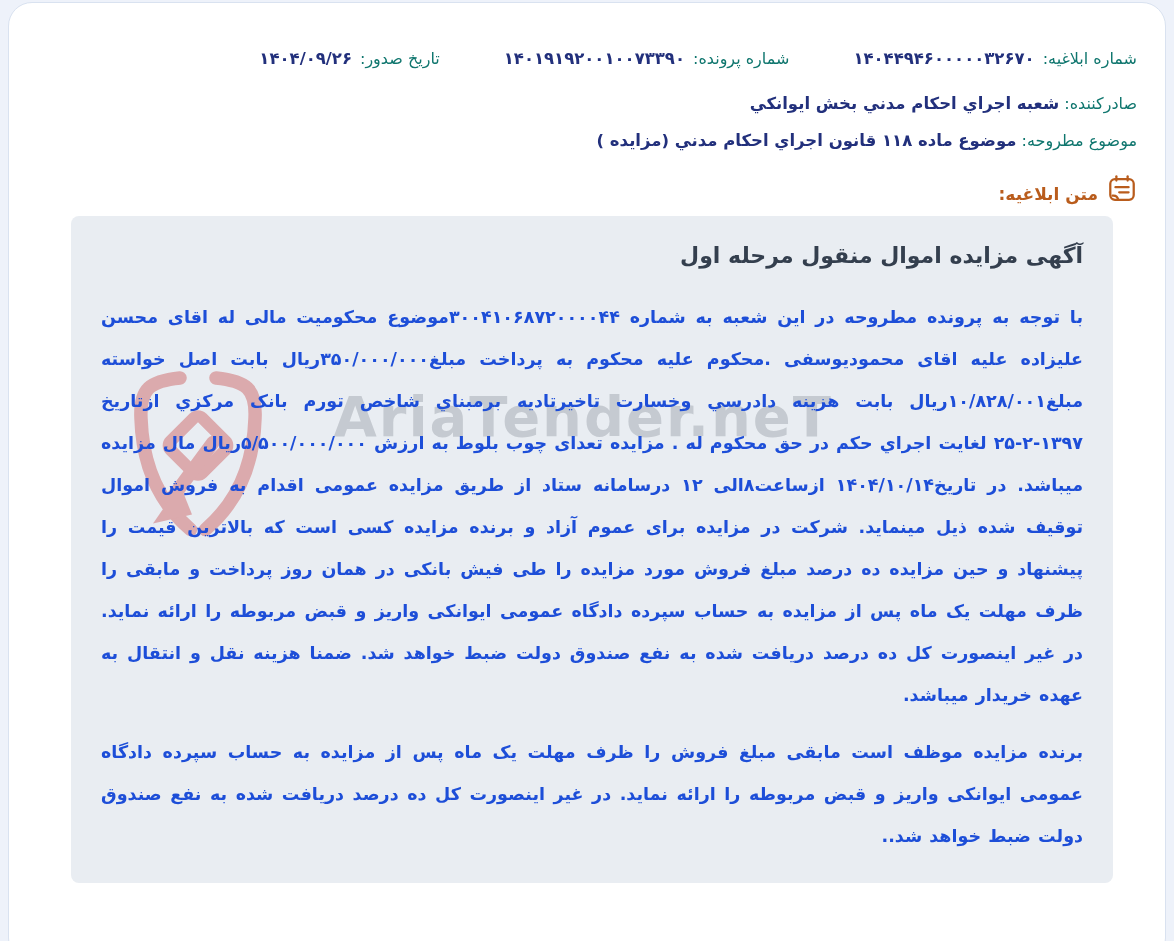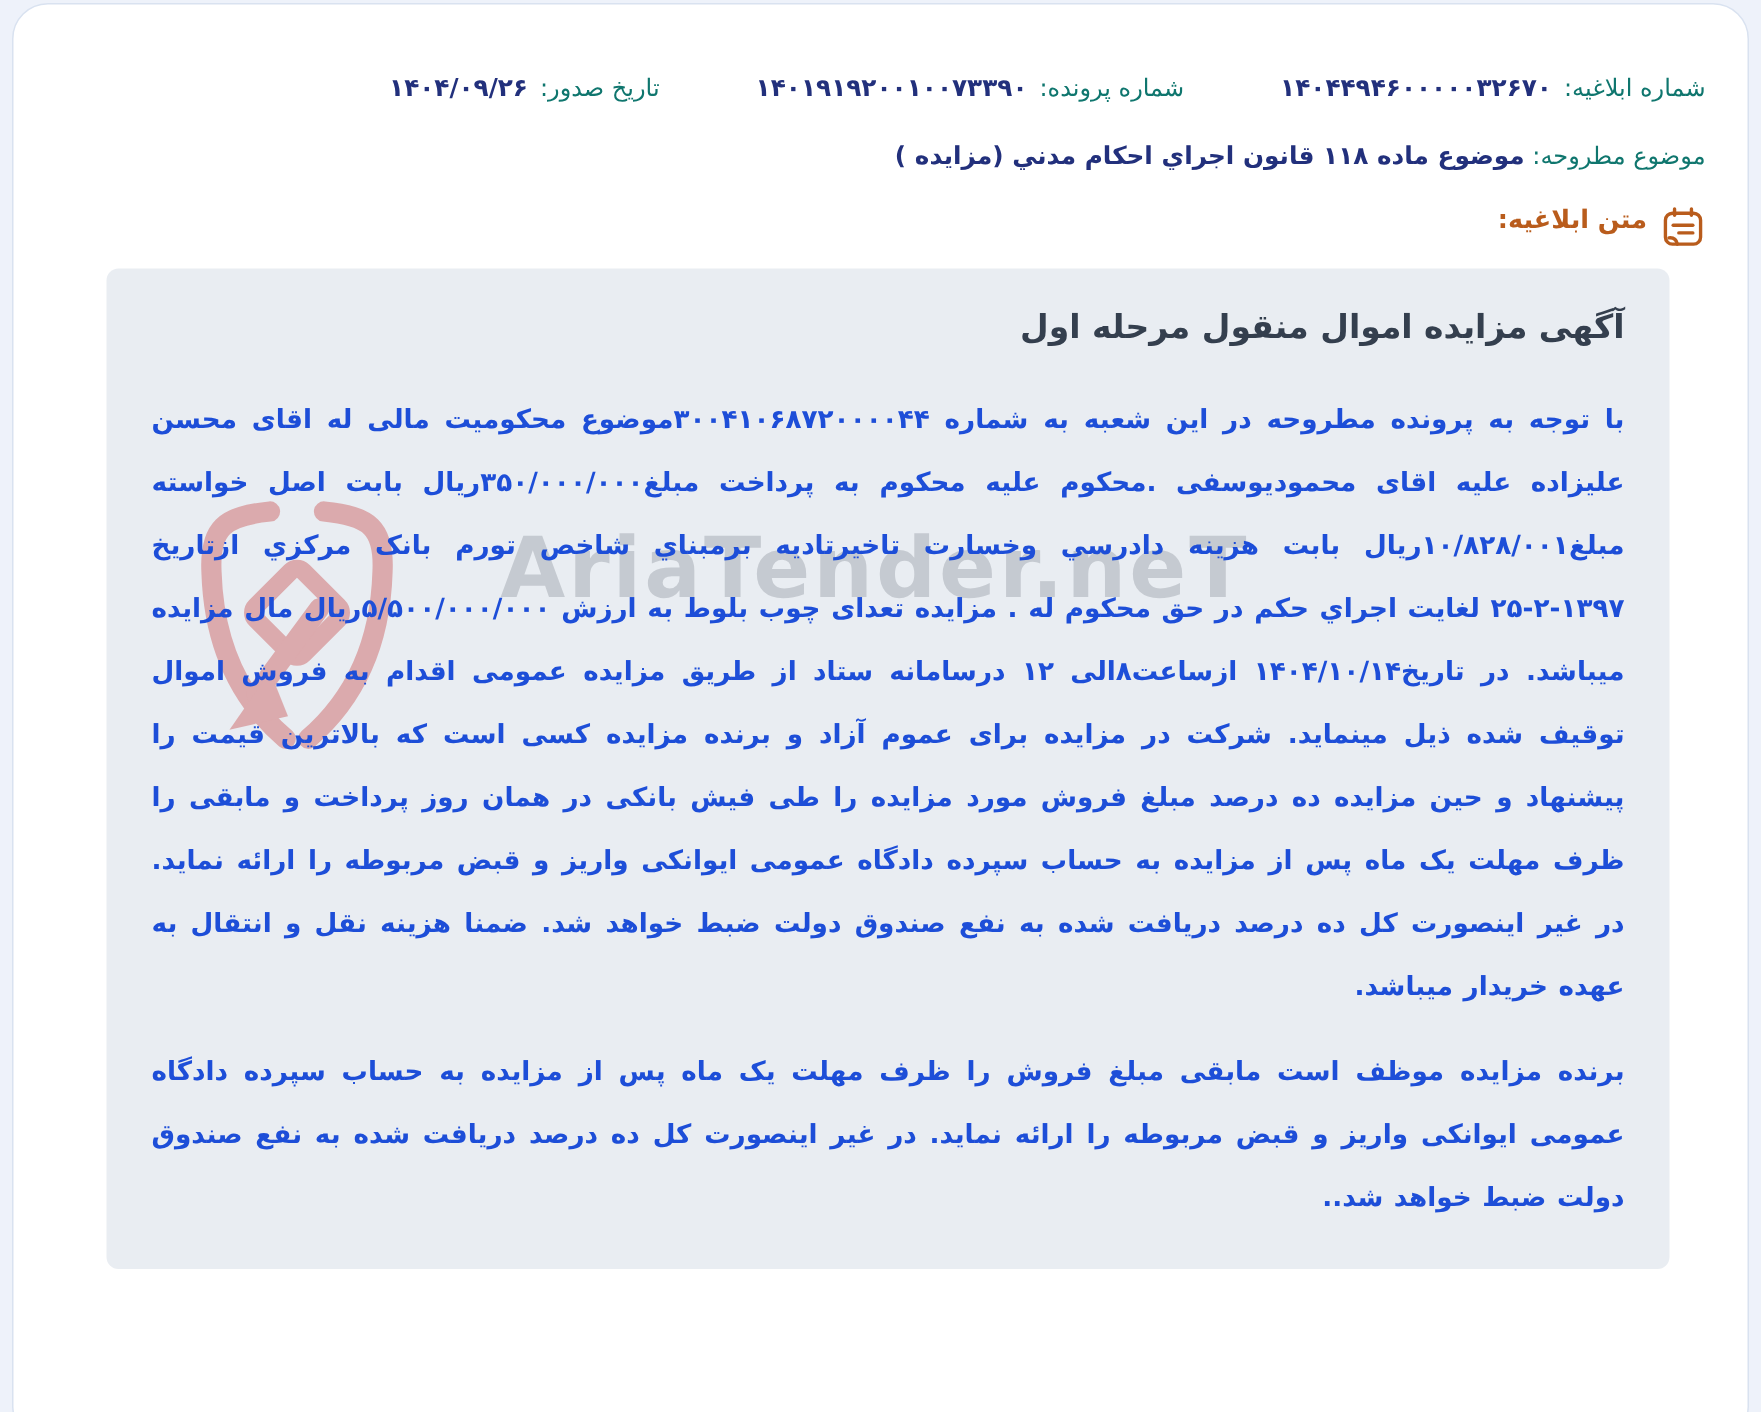--- a/index.html
+++ b/index.html
@@ -19,21 +19,21 @@
   .fields-row {
     display: flex; flex-direction: row; gap: 64px;
     align-items: baseline; margin-bottom: 26px;
   }
   .field { display: flex; gap: 8px; align-items: baseline; white-space: nowrap; }
   .field-label { color: #0f766e; font-size: 16px; }
   .field-value { color: #22307c; font-size: 16.5px; font-weight: bold; }
   .meta-row { margin-bottom: 18px; font-size: 16px; }
   .meta-row .field-value { font-size: 16.5px; }
   .body-label-row {
-    display: flex; align-items: flex-start; gap: 9px;
+    display: flex; align-items: flex-end; gap: 9px;
     color: #b95c1c; font-weight: bold; font-size: 17px;
     margin: 24px 0 12px 0;
   }
   .note-icon { width: 30px; height: 30px; flex: 0 0 auto; }
   .notice-box {
     position: relative;
     margin: 0 24px 0 34px;
     min-height: 640px;
     background: #e9edf2;
     border-radius: 8px;
@@ -80,20 +80,24 @@
     <div class="field">
       <span class="field-label">شماره پرونده:</span>
       <span class="field-value">۱۴۰۱۹۱۹۲۰۰۱۰۰۷۳۳۹۰</span>
     </div>
     <div class="field">
       <span class="field-label">تاریخ صدور:</span>
       <span class="field-value">۱۴۰۴/۰۹/۲۶</span>
     </div>
   </div>
 
+  <div class="meta-row">
+    <span class="field-label">صادرکننده:</span>
+    <span class="field-value">شعبه اجراي احکام مدني بخش ايوانکي</span>
+  </div>
 
   <div class="meta-row">
     <span class="field-label">موضوع مطروحه:</span>
     <span class="field-value">موضوع ماده ۱۱۸ قانون اجراي احکام مدني (مزایده )</span>
   </div>
 
   <div class="body-label-row">
     <svg class="note-icon" viewBox="0 0 32 32" fill="none" stroke="#b95c1c" stroke-width="2.4" stroke-linecap="round" stroke-linejoin="round">
       <rect x="3.5" y="5.5" width="25" height="22" rx="5"></rect>
       <line x1="10" y1="2.5" x2="10" y2="7"></line>

